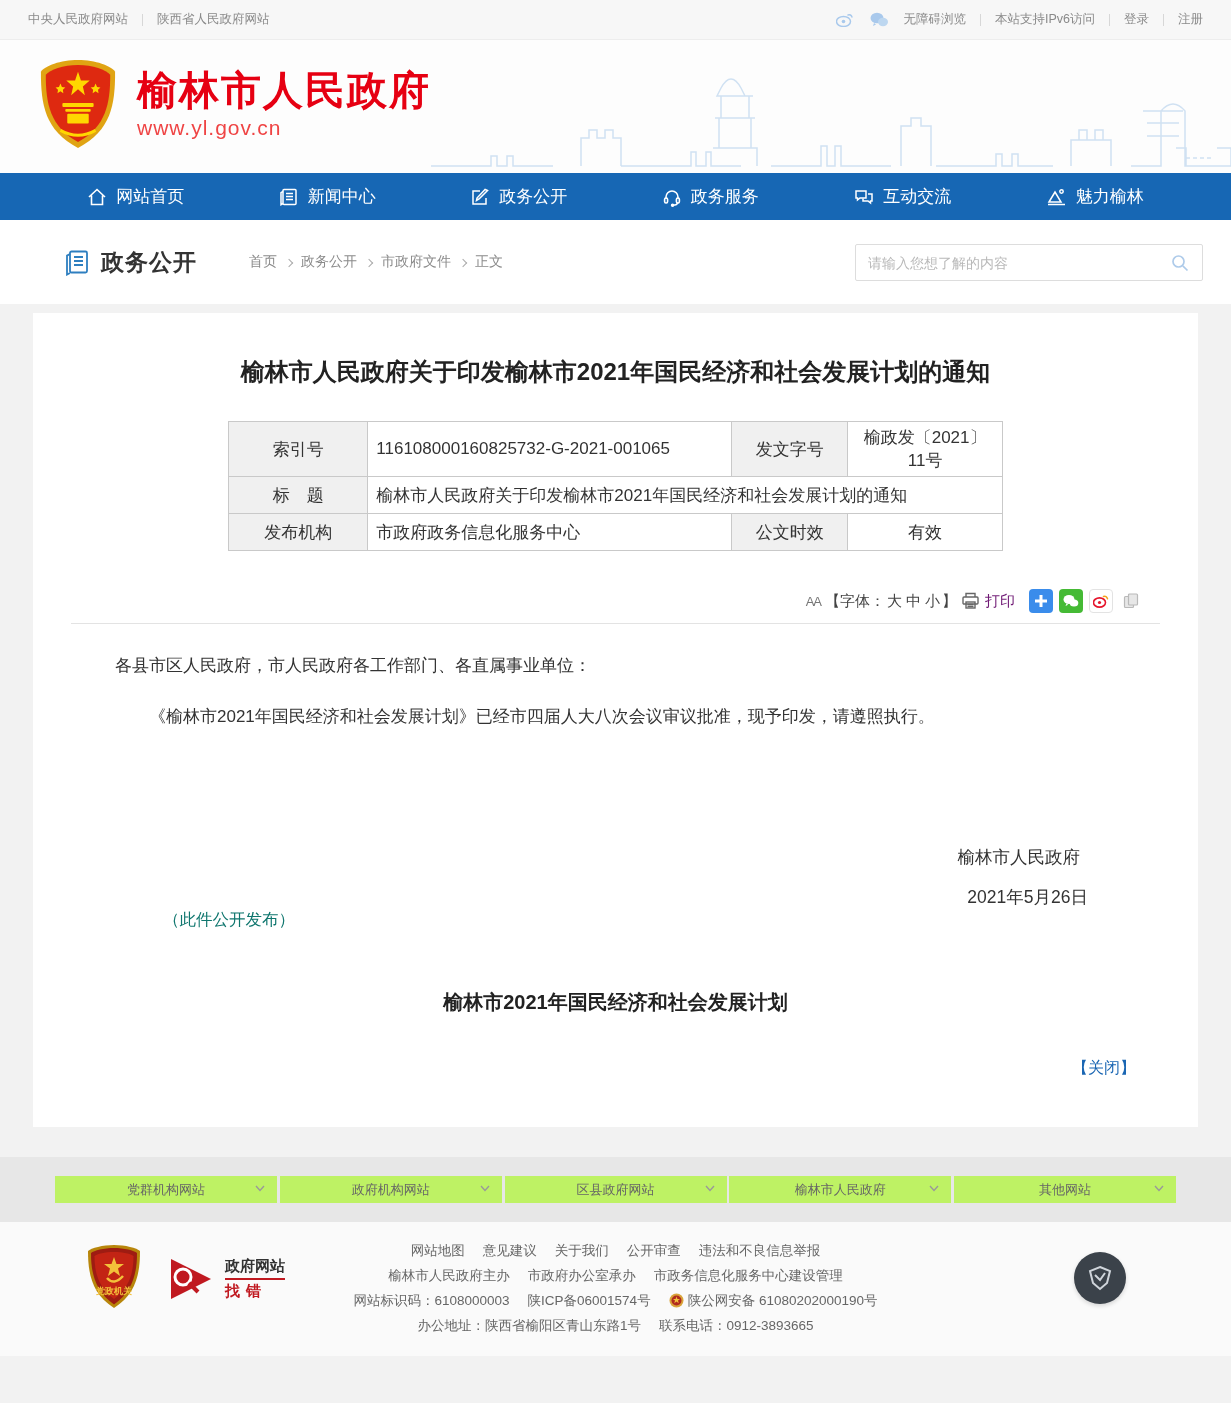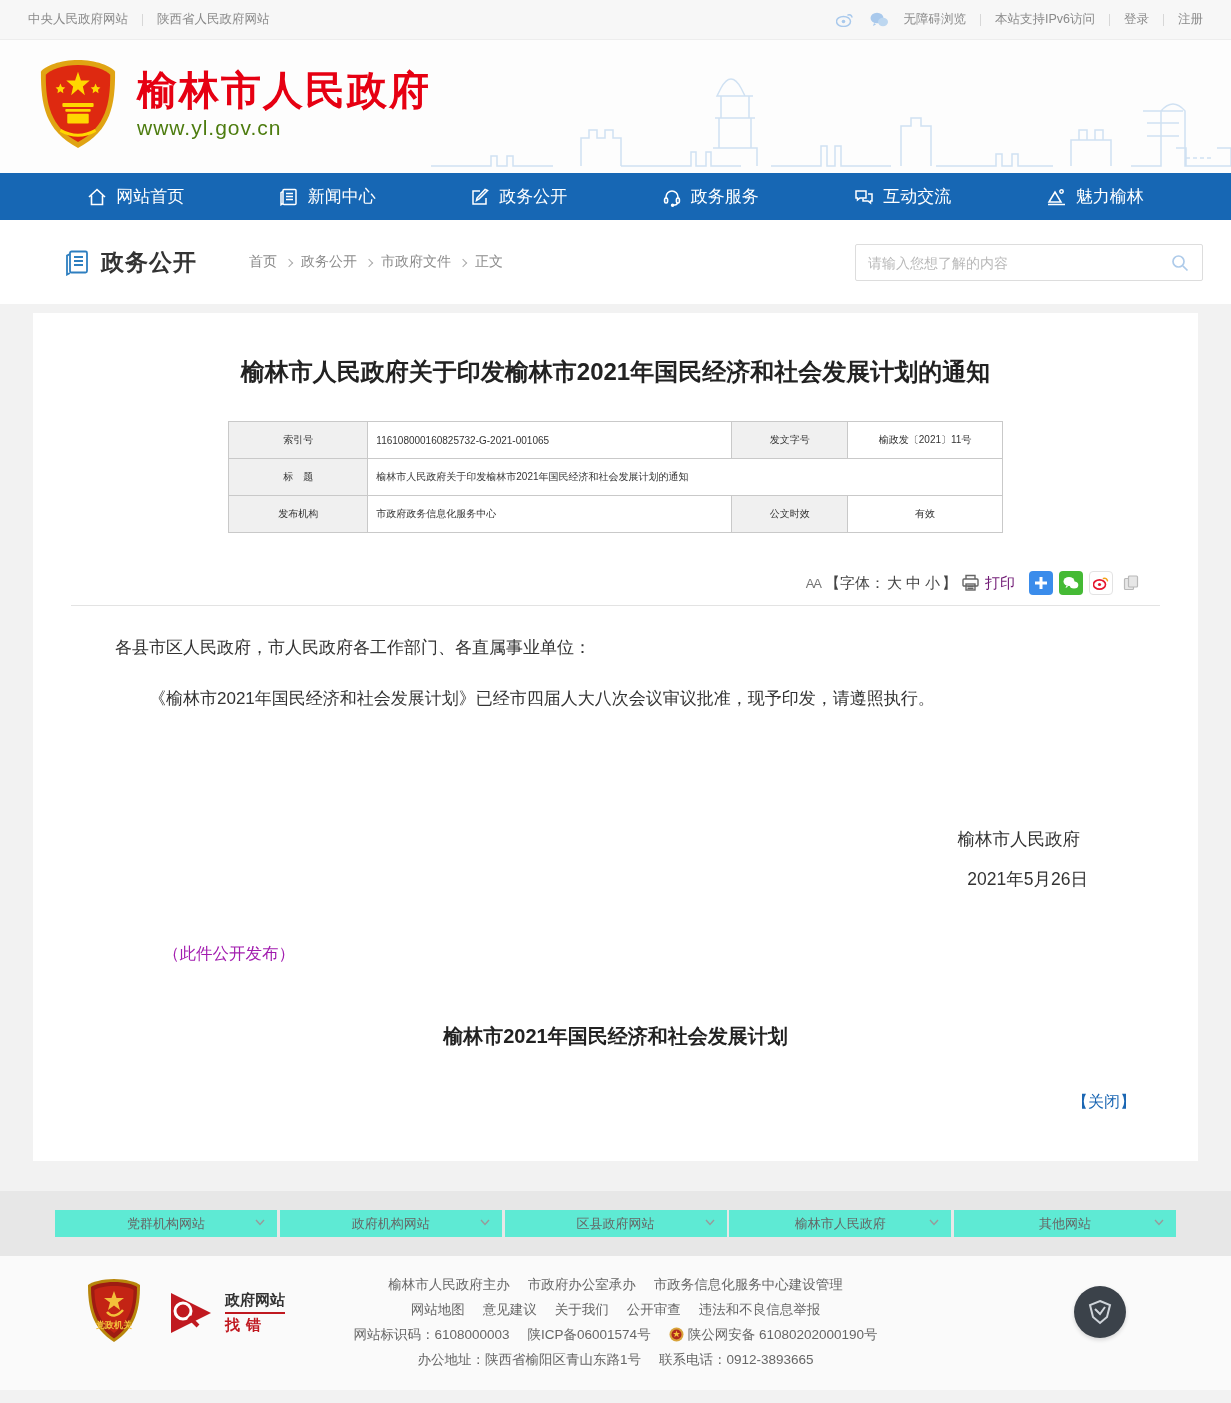--- a/index.html
+++ b/index.html
@@ -14,21 +14,21 @@
   .topbar a, .topbar span.lnk { color:#8a8a8a; font-size:12.5px; text-decoration:none; cursor:pointer; }
   .tb-left, .tb-right { display:flex; align-items:center; gap:14px; }
   .tb-sep { width:1px; height:12px; background:#d7d7d7; display:inline-block; }
   .tb-ico { width:20px; height:16px; display:inline-flex; align-items:center; justify-content:center; }
   
   .header { height:133px; background:#fdfdfd; position:relative; overflow:hidden; }
   .logo-wrap { position:absolute; left:37px; top:18px; display:flex; align-items:center; }
   .emblem { width:82px; height:92px; }
   .site-id { margin-left:18px; }
   .site-name { color:#e60012; font-size:40px; font-weight:bold; letter-spacing:2px; line-height:44px; }
-  .site-url { color:#4d7c0f; font-size:21px; margin-top:4px; letter-spacing:1px; }
+  .site-url { color:#ef4444; font-size:21px; margin-top:4px; letter-spacing:1px; }
   .skyline { position:absolute; right:0; top:8px; opacity:.85; }
   
   .nav { height:47px; background:#1767b4; display:flex; align-items:center; justify-content:space-around; padding:0 40px; }
   .nav-item { display:flex; align-items:center; gap:9px; color:#fff; font-size:17px; cursor:pointer; }
   .nav-item svg { display:block; }
   
   .crumbrow { height:84px; background:#ffffff; display:flex; align-items:center; padding:0 28px; position:relative; }
   .section-h { display:flex; align-items:center; gap:10px; margin-left:35px; }
   .section-title { font-size:23px; color:#333; font-weight:bold; letter-spacing:1px; }
   .crumb { display:flex; align-items:center; gap:9px; margin-left:52px; color:#8b8b8b; font-size:14px; }
@@ -37,21 +37,21 @@
     transform:rotate(-45deg); margin-top:1px; }
   .searchbox { position:absolute; right:28px; top:24px; width:348px; height:37px;
     border:1px solid #ddd; border-radius:2px; background:#fff; display:flex; align-items:center; padding:0 12px; }
   .searchbox input { flex:1; border:none; outline:none; font-size:14px; color:#555; background:transparent;
     font-family:"Liberation Sans",sans-serif; }
   .searchbox input::placeholder { color:#b9b9b9; }
   
   .main-wrap { background:#f2f2f2; padding:9px 33px 0 33px; }
   .main-box { background:#fff; padding:42px 0 48px 0; }
   .art-title { text-align:center; font-size:24px; font-weight:bold; color:#222; padding:0 60px; line-height:34px; }
-  table.meta { width:775px; margin:32px auto 8px auto; border-collapse:collapse; font-size:10px; color:#333; }
+  table.meta { width:775px; margin:32px auto 8px auto; border-collapse:collapse; font-size:17px; color:#333; }
   table.meta td { border:1px solid #c9c9c9; height:37px; padding:4px 8px; }
   td.lbl { background:#f0f0f0; text-align:center; width:18%; }
   td.lbl3 { background:#f0f0f0; text-align:center; width:15%; }
   td.val { text-align:left; padding-left:28px; width:47%; }
   td.val4 { text-align:center; width:20%; }
   .toolbar { display:flex; align-items:center; justify-content:flex-end; gap:4px;
     margin:38px 55px 0 0; color:#555; font-size:15px; }
   .fonticon { font-size:13px; color:#777; letter-spacing:-1px; }
   .fontsizes { color:#444; }
   .fontsizes .sz { cursor:pointer; margin:0 2px; }
@@ -61,27 +61,27 @@
   .sq-plus { background:#3a8ceb; }
   .sq-wechat { background:#45ba35; }
   .sq-weibo { background:#fff; border:1px solid #e3e3e3; }
   .sq-copy { background:#fff; }
   .rule { border:none; border-top:1px solid #e3e3e3; margin:10px 38px 0 38px; }
   .body-text { padding:0 82px; font-size:17px; color:#333; line-height:27px; }
   .p1 { margin-top:28px; }
   .p2 { margin-top:24px; text-indent:2em; }
   .sign-org { margin-top:115px; text-align:right; padding-right:118px; font-size:17.5px; }
   .sign-date { margin-top:16px; text-align:right; padding-right:110px; font-size:17.5px; }
-  .pubnote { margin-top:52px; padding-left:130px; font-size:16.5px; color:#a21caf; }
+  .pubnote { padding-left:130px; font-size:16.5px; color:#0f766e; }
   .attach-title { margin-top:58px; text-align:center; font-size:20px; font-weight:bold; color:#222; }
   .close-row { margin-top:42px; text-align:right; padding-right:62px; }
   .close-link { color:#1a66b3; font-size:16px; cursor:pointer; text-decoration:none; }
   
   .strip { margin-top:30px; background:#e7e7e7; padding:19px 55px; display:flex; justify-content:space-between; }
-  .selbox { width:222px; height:27px; background:#5eead4; display:flex; align-items:center;
+  .selbox { width:222px; height:27px; background:#bef264; display:flex; align-items:center;
     justify-content:center; position:relative; color:#666; font-size:13px; cursor:pointer; }
   .selbox svg { position:absolute; right:12px; top:9px; }
   
   .footer { background:#fafafa; padding:16px 0 18px 0; position:relative; min-height:118px; }
   .badges { position:absolute; left:85px; top:22px; display:flex; align-items:center; gap:22px; }
   .zhaocuo { display:flex; align-items:center; gap:8px; cursor:pointer; }
   .zc-txt1 { font-size:15px; color:#333; border-bottom:2px solid #c01920; padding-bottom:2px; font-weight:bold; }
   .zc-txt2 { font-size:15px; color:#c01920; letter-spacing:6px; font-weight:bold; margin-top:2px; }
   .foot-center { width:620px; margin:0 auto; text-align:center; color:#666; font-size:13.5px; line-height:25px; }
   .frow { display:flex; justify-content:center; align-items:center; gap:18px; flex-wrap:nowrap; }
@@ -373,30 +373,30 @@
       </svg>
       <span>
         <div class="zc-txt1">政府网站</div>
         <div class="zc-txt2">找错</div>
       </span>
     </span>
   </div>
 
   <div class="foot-center">
     <div class="frow">
-      <span>榆林市人民政府主办</span>
-      <span>市政府办公室承办</span>
-      <span>市政务信息化服务中心建设管理</span>
-    </div>
-    <div class="frow">
       <span class="fl">网站地图</span>
       <span class="fl">意见建议</span>
       <span class="fl">关于我们</span>
       <span class="fl">公开审查</span>
       <span class="fl">违法和不良信息举报</span>
+    </div>
+    <div class="frow">
+      <span>榆林市人民政府主办</span>
+      <span>市政府办公室承办</span>
+      <span>市政务信息化服务中心建设管理</span>
     </div>
     <div class="frow">
       <span>网站标识码：6108000003</span>
       <span class="fl">陕ICP备06001574号</span>
       <span style="display:inline-flex;align-items:center;gap:4px;">
         <svg width="15" height="15" viewBox="0 0 15 15">
             <circle cx="7.5" cy="7.5" r="7" fill="#d9a43a"></circle>
             <circle cx="7.5" cy="7.5" r="5" fill="#b02a1d"></circle>
             <polygon points="7.5,3.5 8.4,6 11,6 9,7.6 9.7,10.2 7.5,8.6 5.3,10.2 6,7.6 4,6 6.6,6" fill="#f3c13a"></polygon>
           </svg>

